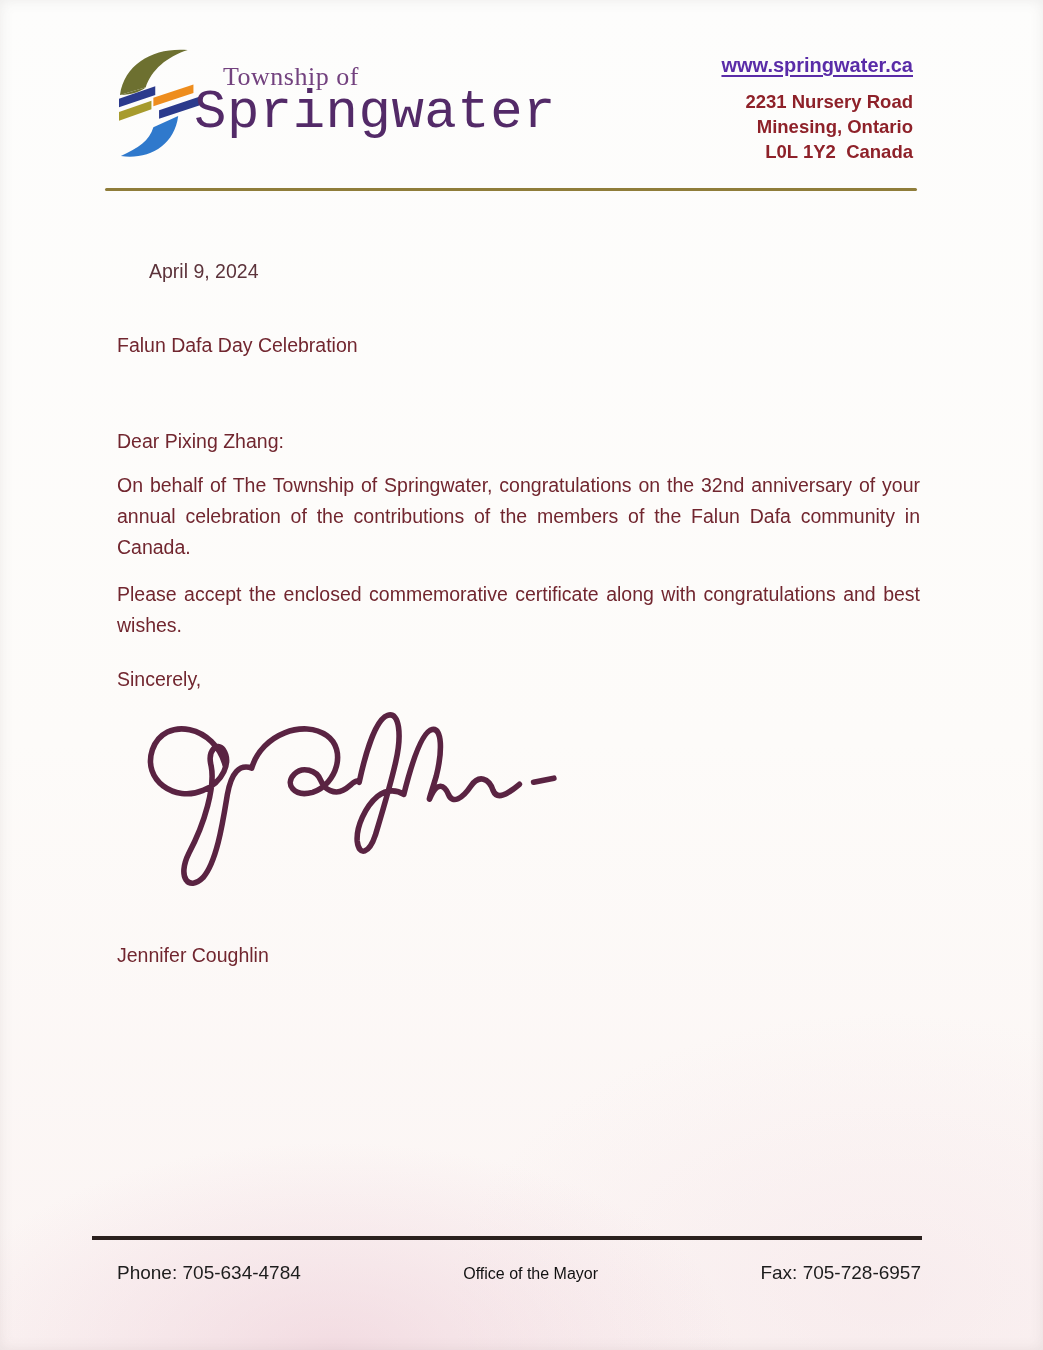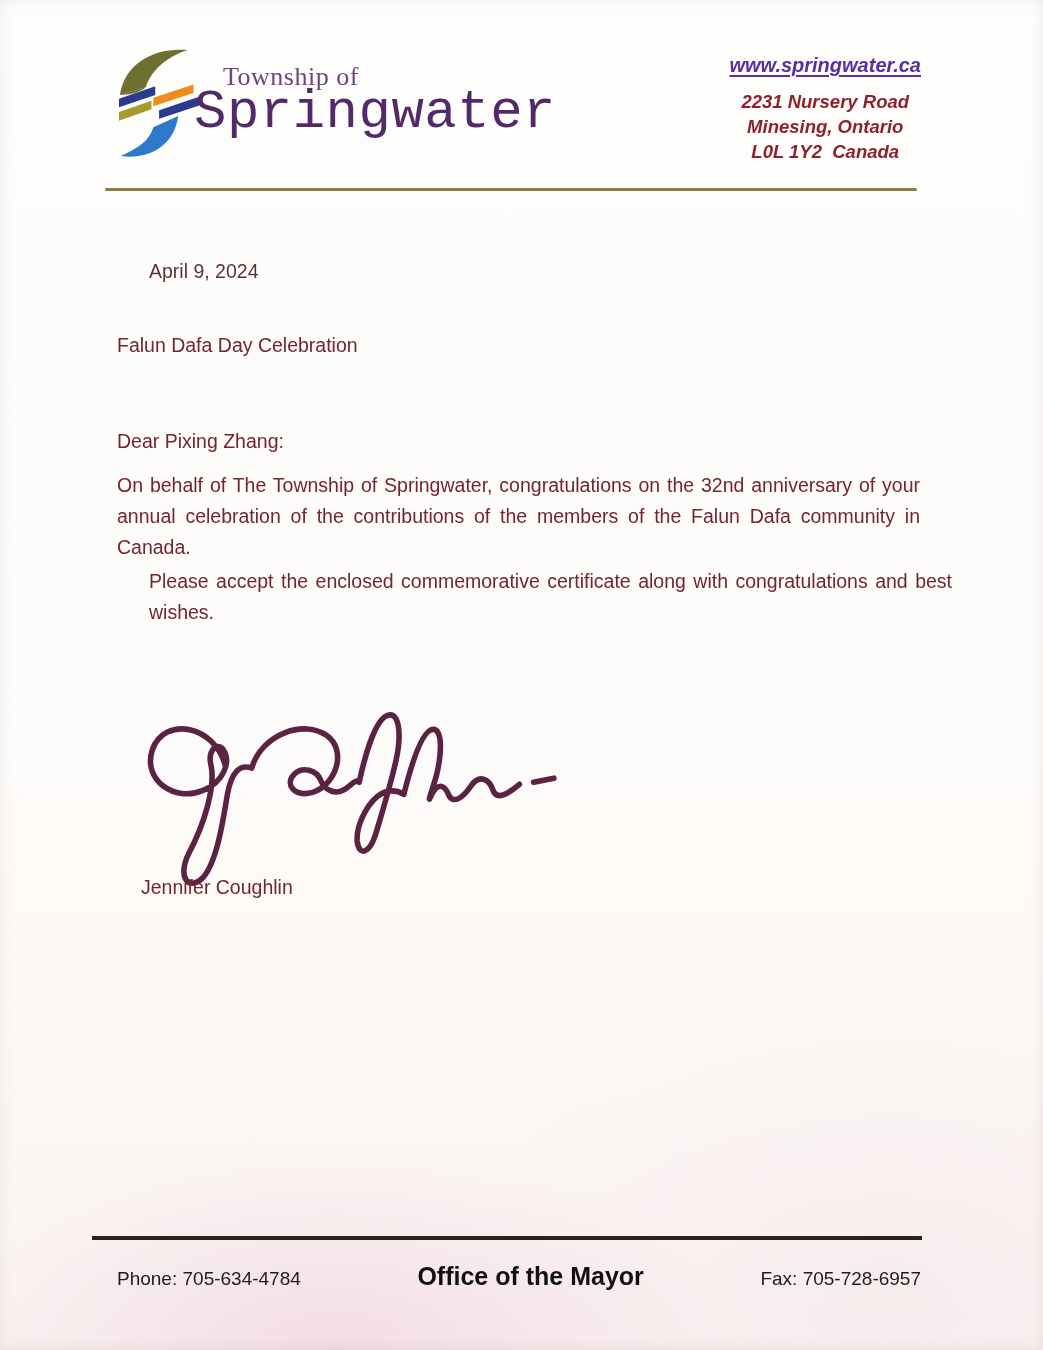--- a/index.html
+++ b/index.html
@@ -16,43 +16,43 @@
     overflow:hidden;
   }
   .abs{position:absolute;}
 
   
   .logo-mark{left:119px;top:49px;width:84px;height:109px;}
   .logo-township{left:223px;top:62px;font-family:"Liberation Serif",serif;
     font-size:26px;color:#73427f;letter-spacing:0.5px;}
   .logo-springwater{left:194px;top:82px;font-family:Liberation Mono, monospace;
     font-size:54px;color:#532a68;letter-spacing:0.5px;}
-  .right-block{right:122px;top:54px;text-align:center;font-style:italic;}
+  .right-block{right:130px;top:54px;text-align:right;}
   .website{font-size:20px;font-weight:bold;color:#5a2ca8;text-decoration:underline;
     text-underline-offset:3px;display:inline-block;margin-bottom:12px;}
   .addr{font-size:18.5px;font-weight:bold;color:#8e2129;line-height:25px;}
   .header-rule{left:105px;top:188px;width:812px;height:3px;background:#8f7d3a;border-radius:2px;}
 
   
   .ltr{left:117px;width:803px;color:#71262f;font-size:19.5px;line-height:31px;}
   .date{top:256px;color:#5c333b;margin-left:32px;}
   .subject{top:330px;}
   .salutation{top:426px;}
   .para1{top:470px;text-align:justify;}
-  .para2{top:566px;text-align:justify;margin-left:32px;}
+  .para2{top:579px;text-align:justify;}
   .closing{top:664px;}
   .signature{left:126px;top:696px;width:436px;height:210px;}
   .signature path{fill:none;stroke:#5a2342;stroke-width:5.5;stroke-linecap:round;stroke-linejoin:round;}
-  .signer{top:874px;line-height:26px;margin-left:24px;}
+  .signer{top:942px;line-height:26px;}
 
   
   .footer-rule{left:92px;top:1236px;width:830px;height:4px;background:#2b211e;}
   .footer-row{left:117px;top:1262px;width:804px;display:flex;justify-content:space-between;
     align-items:baseline;color:#1d1d1d;font-size:19px;}
-  .footer-center{font-weight:bold;font-size:25px;color:#111;}
+  .footer-center{font-weight:normal;font-size:16px;color:#111;}
 </style>
 </head>
 <body>
 
 <div class="page">
 
   <div class="abs logo-mark">
     <svg width="84" height="109" viewBox="0 0 88 114" xmlns="http://www.w3.org/2000/svg">
       <path d="M72 1 C38 -2 6 14 1 48 L28 40 C34 22 50 8 72 1 Z" fill="#6d7030" transform="translate(0,0)"></path>
       <path d="M1 48 L28 40 C24 44 14 48 1 48 Z" fill="#6d7030"></path>
@@ -78,20 +78,21 @@
   <div class="abs ltr date">April 9, 2024</div>
 
   <div class="abs ltr salutation">Dear Pixing Zhang:</div>
 
   <div class="abs ltr subject">Falun Dafa Day Celebration</div>
 
   <div class="abs ltr para1">On behalf of The Township of Springwater, congratulations on the 32nd anniversary of your annual celebration of the contributions of the members of the Falun Dafa community in Canada.</div>
 
   <div class="abs ltr para2">Please accept the enclosed commemorative certificate along with congratulations and best wishes.</div>
 
+  <div class="abs ltr closing">Sincerely,</div>
 
   <div class="abs signature">
     <svg width="436" height="210" viewBox="0 0 430 205" xmlns="http://www.w3.org/2000/svg">
       <path d="M98 68
                C88 28 38 18 26 52
                C16 82 48 104 76 92
                C96 84 104 64 96 52
                C90 44 80 52 84 68
                C88 88 78 124 62 154
                C50 178 62 192 76 178

